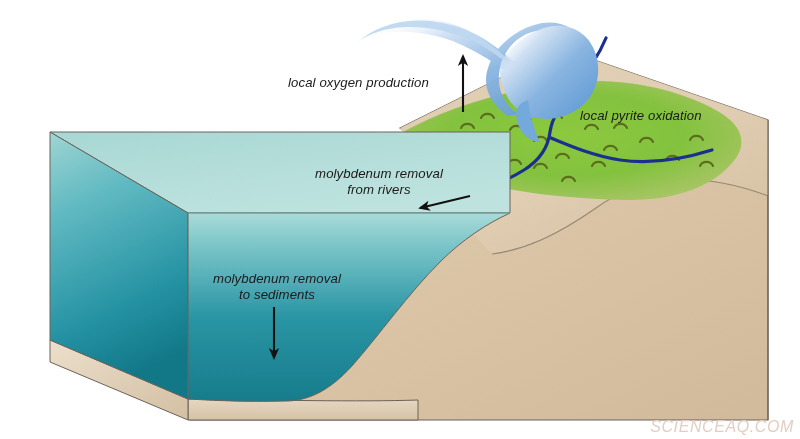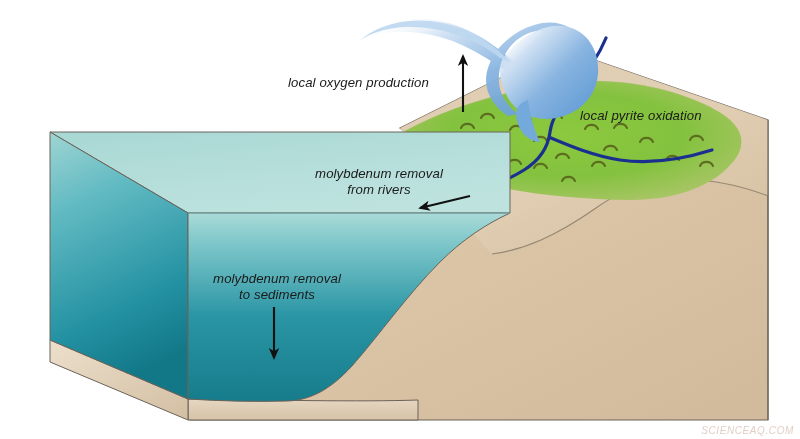--- a/index.html
+++ b/index.html
@@ -26,21 +26,21 @@
     white-space:pre-line;
     letter-spacing:0.1px;
   }
   #lbl-oxygen { left:288px; top:75px; width:160px; text-align:left; }
   #lbl-pyrite { left:580px; top:108px; width:140px; text-align:left; }
   #lbl-delivery { left:305px; top:166px; width:148px; }
   #lbl-removal  { left:203px; top:271px; width:148px; }
   #watermark {
     position:absolute;
     right:6px; bottom:3px;
-    font-size:10px;
+    font-size:16px;
     color:#e2cfc4;
     letter-spacing:0.6px;
     font-family:"Liberation Sans", sans-serif;
   }
 </style>
 </head>
 <body>
 
 <div id="stage">
 

